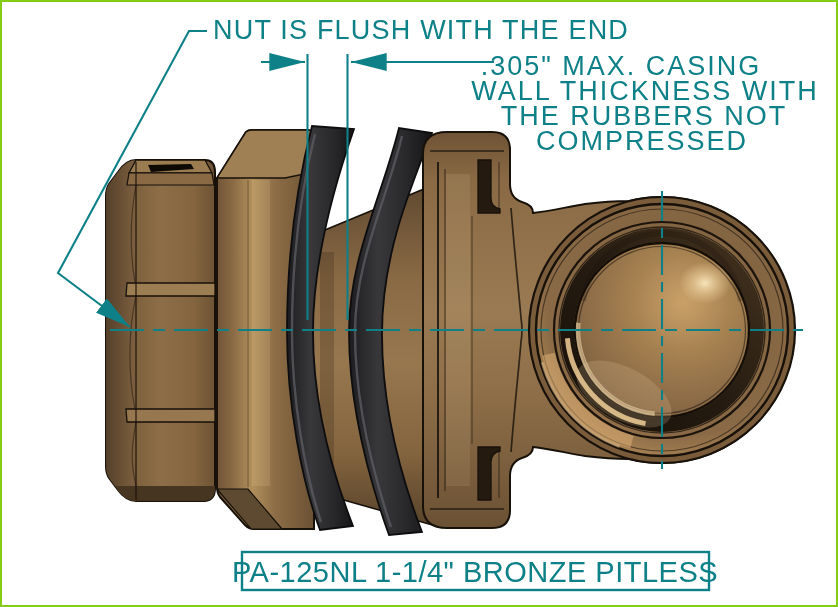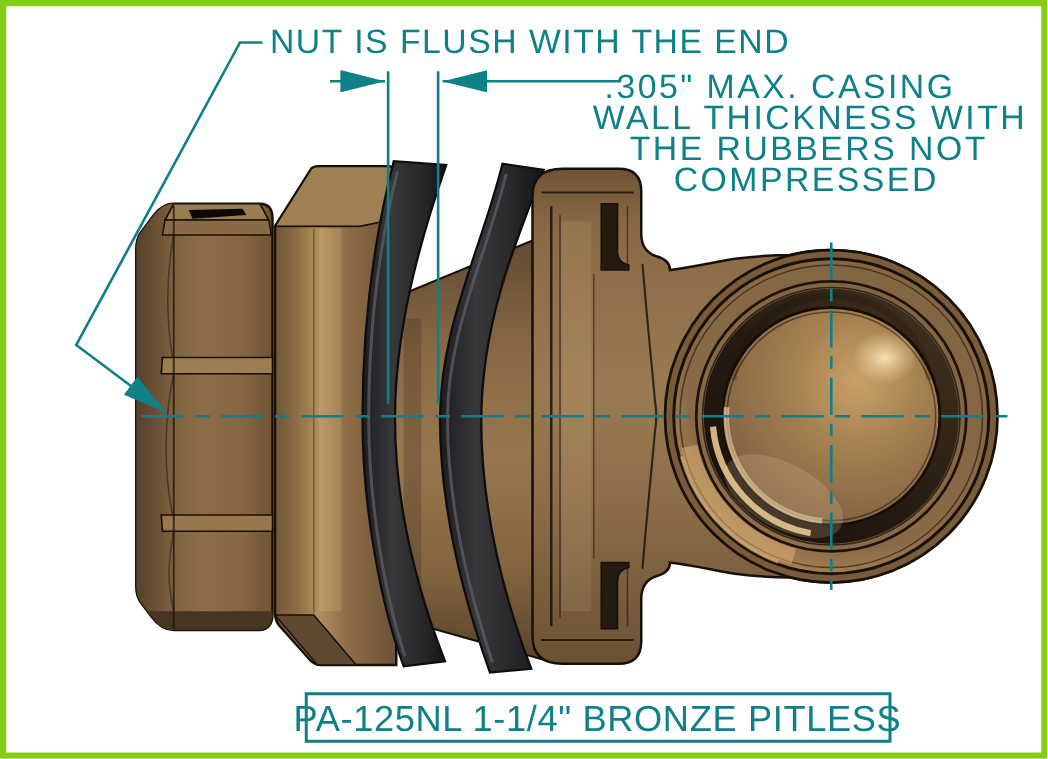--- a/index.html
+++ b/index.html
@@ -1,17 +1,17 @@
 <!DOCTYPE html>
 <html><head>
 <meta charset="utf-8">
 <style>
   html,body{margin:0;padding:0;background:#ffffff;}
   .stage{width:838px;height:607px;position:relative;background:#ffffff;
-         border:5px solid #84cc16;box-sizing:border-box;overflow:hidden;}
+         border:2px solid #84cc16;box-sizing:border-box;overflow:hidden;}
   svg{display:block;}
   svg text{font-family:"Liberation Sans","DejaVu Sans",sans-serif;fill:#0E8087;}
   .t-callout{font-size:27px;letter-spacing:1.2px;}
   .t-casing{font-size:27px;letter-spacing:2px;}
   .t-title{font-size:29px;letter-spacing:0.5px;}
 </style>
 </head>
 <body>
 
 <div class="stage">

